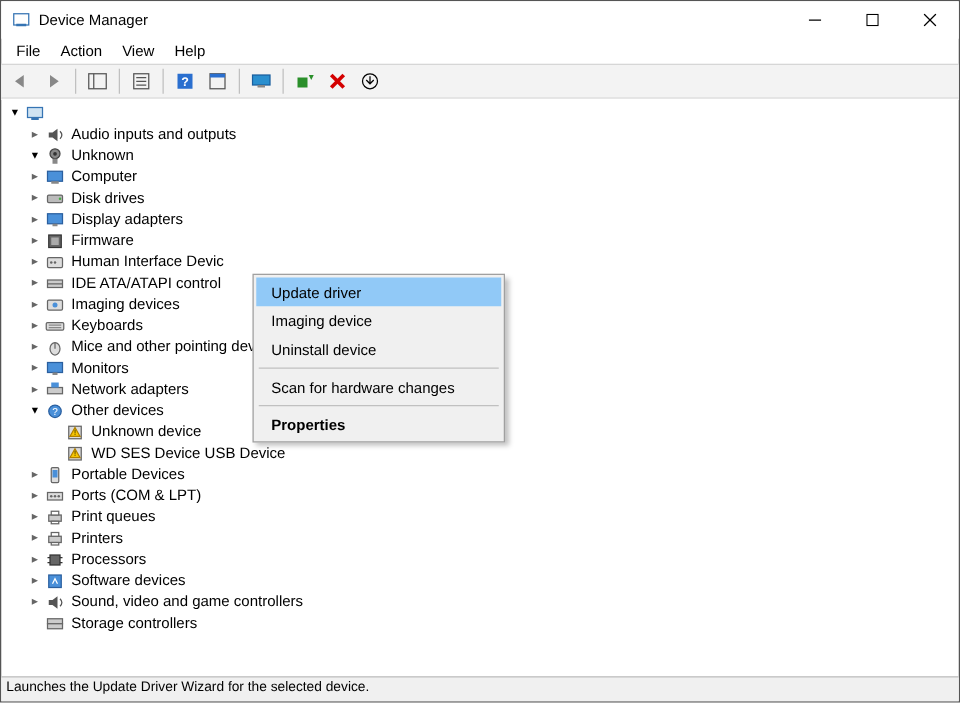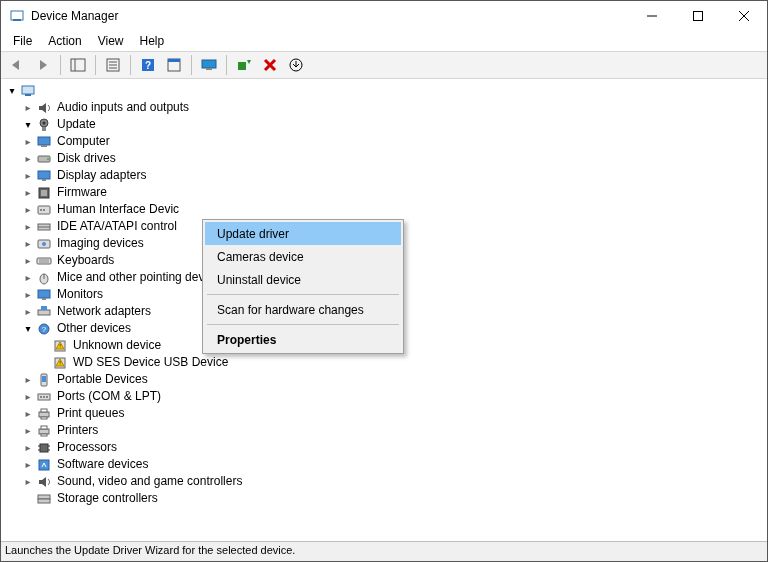--- a/index.html
+++ b/index.html
@@ -175,21 +175,21 @@
         </div>
         <div class="tree-row indent1">
           <span class="twisty open">▾</span>
           <span class="node-icon">
             <svg width="16" height="16">
               <circle cx="8" cy="6" r="4" fill="#888" stroke="#444"></circle>
               <circle cx="8" cy="6" r="1.5" fill="#333"></circle>
               <rect x="6" y="10" width="4" height="4" fill="#888"></rect>
             </svg>
           </span>
-          <span class="label">Update</span>
+          <span class="label">Unknown</span>
         </div>
         <div class="tree-row indent1">
           <span class="twisty">▸</span>
           <span class="node-icon">
             <svg width="16" height="16">
               <rect x="2" y="3" width="12" height="8" fill="#4a90d9" stroke="#2a5f9f"></rect>
               <rect x="5" y="11" width="6" height="2" fill="#888"></rect>
             </svg>
           </span>
           <span class="label">Computer</span>
@@ -415,21 +415,21 @@
           </span>
           <span class="label">Storage controllers</span>
         </div>
       </div>
 
     <div class="context-menu">
       <div class="cm-item highlight">
           <span>Update driver</span>
         </div>
       <div class="cm-item">
-          <span>Cameras device</span>
+          <span>Imaging device</span>
         </div>
       <div class="cm-item">
           <span>Uninstall device</span>
         </div>
       <div class="cm-sep"></div>
       <div class="cm-item">
           <span>Scan for hardware changes</span>
         </div>
       <div class="cm-sep"></div>
       <div class="cm-item bold">

